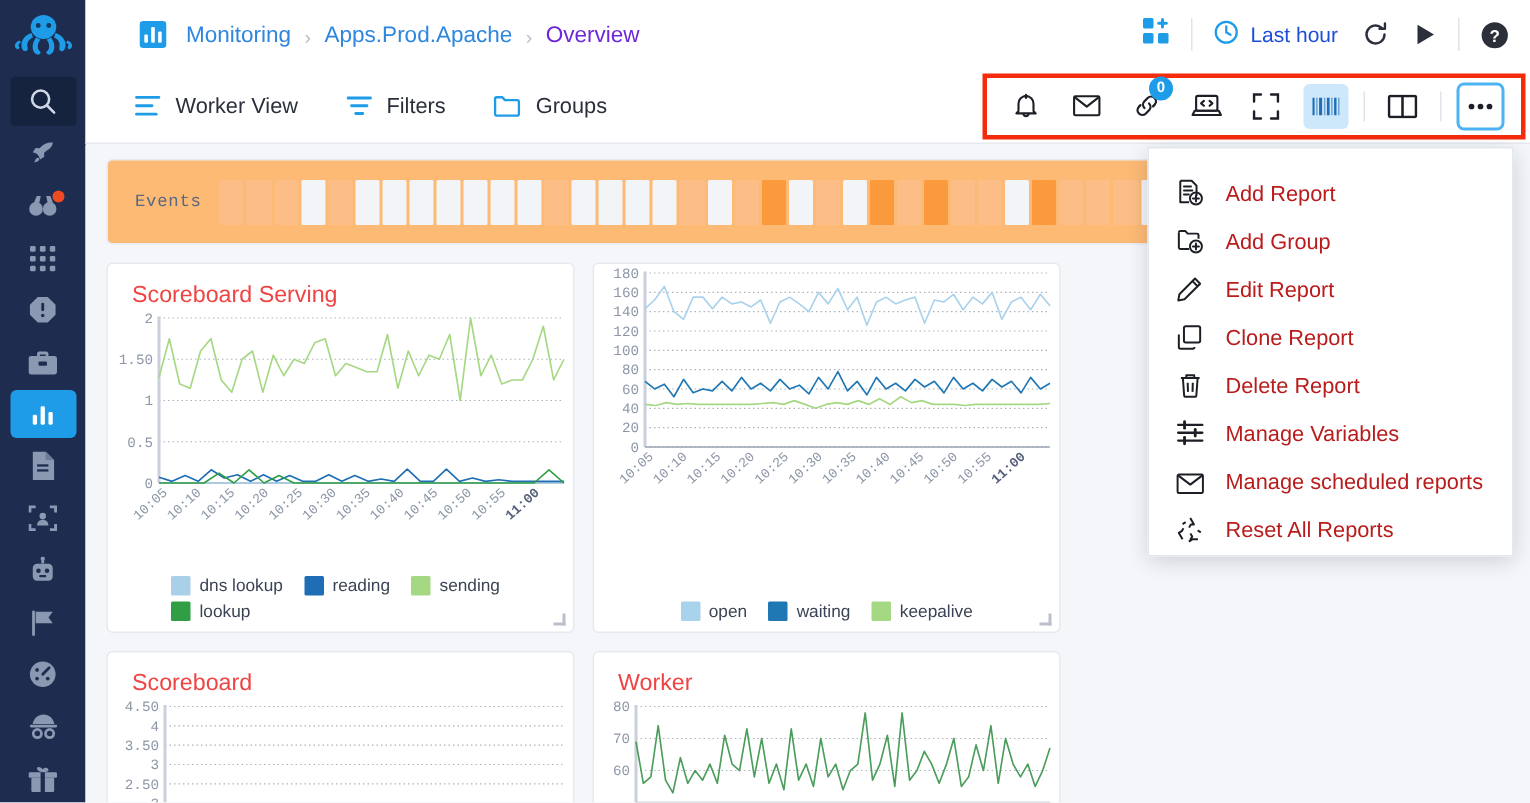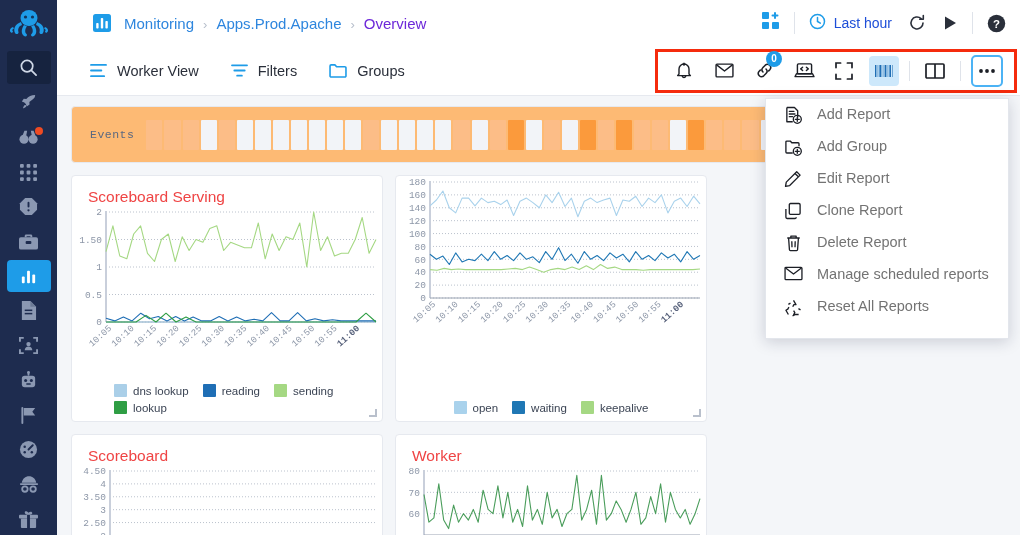--- a/index.html
+++ b/index.html
@@ -127,22 +127,22 @@
   .xtick.bold { font-weight:bold; fill:#56607a; }
 
   
   #menu {
     position:absolute; left:765px; top:98px; width:244px;
     background:#fff; border:1px solid #e3e6ec;
     box-shadow:0 3px 14px rgba(20,30,60,.18);
     padding:7px 0 8px 0; z-index:50;
   }
   .mi {
-    display:flex; align-items:flex-start; height:32px;
-    padding:0 10px 0 16px; font-size:14.5px; color:#737373;
+    display:flex; align-items:flex-end; height:32px;
+    padding:0 10px 0 16px; font-size:14.5px; color:#b91c1c;
   }
   .mi .mic { width:22px; margin-right:13px; display:flex; align-items:center; justify-content:center; color:#2a2f3a; }
 </style>
 </head>
 <body>
 
 <div id="sidebar">
   <div class="logo">
     <svg width="40" height="34" viewBox="0 0 40 34">
         <g fill="#1e9ce8">
@@ -806,20 +806,33 @@
           <path d="M2.4 4.2h13.2M6.2 4.2V2.2h5.6v2"></path>
           <path d="M3.8 4.2l.9 12.4a1 1 0 0 0 1 .9h6.6a1 1 0 0 0 1-.9l.9-12.4"></path>
           <line x1="7.2" y1="7.6" x2="7.4" y2="14"></line>
           <line x1="10.8" y1="7.6" x2="10.6" y2="14"></line>
         </svg>
     </span>
     <span>Delete Report</span>
   </div>
   <div class="mi">
     <span class="mic">
+      <svg width="19" height="19" viewBox="0 0 20 20" fill="none" stroke="#1c1f26" stroke-width="1.6" stroke-linecap="round">
+          <line x1="1.5" y1="4.5" x2="18.5" y2="4.5"></line>
+          <line x1="1.5" y1="10" x2="18.5" y2="10"></line>
+          <line x1="1.5" y1="15.5" x2="18.5" y2="15.5"></line>
+          <line x1="6" y1="2.2" x2="6" y2="6.8" stroke-width="2"></line>
+          <line x1="13.5" y1="7.7" x2="13.5" y2="12.3" stroke-width="2"></line>
+          <line x1="6" y1="13.2" x2="6" y2="17.8" stroke-width="2"></line>
+        </svg>
+    </span>
+    <span>Manage Variables</span>
+  </div>
+  <div class="mi">
+    <span class="mic">
       <svg width="19" height="15" viewBox="0 0 20 16" fill="none" stroke="#1c1f26" stroke-width="1.4" stroke-linejoin="round">
           <rect x="1" y="1.4" width="18" height="13.2" rx="1"></rect>
           <path d="M1.6 2.2l8.4 6.4 8.4-6.4"></path>
         </svg>
     </span>
     <span>Manage scheduled reports</span>
   </div>
   <div class="mi">
     <span class="mic">
       <svg width="19" height="19" viewBox="0 0 20 20" fill="none" stroke="#1c1f26" stroke-width="1.4" stroke-linejoin="round">

